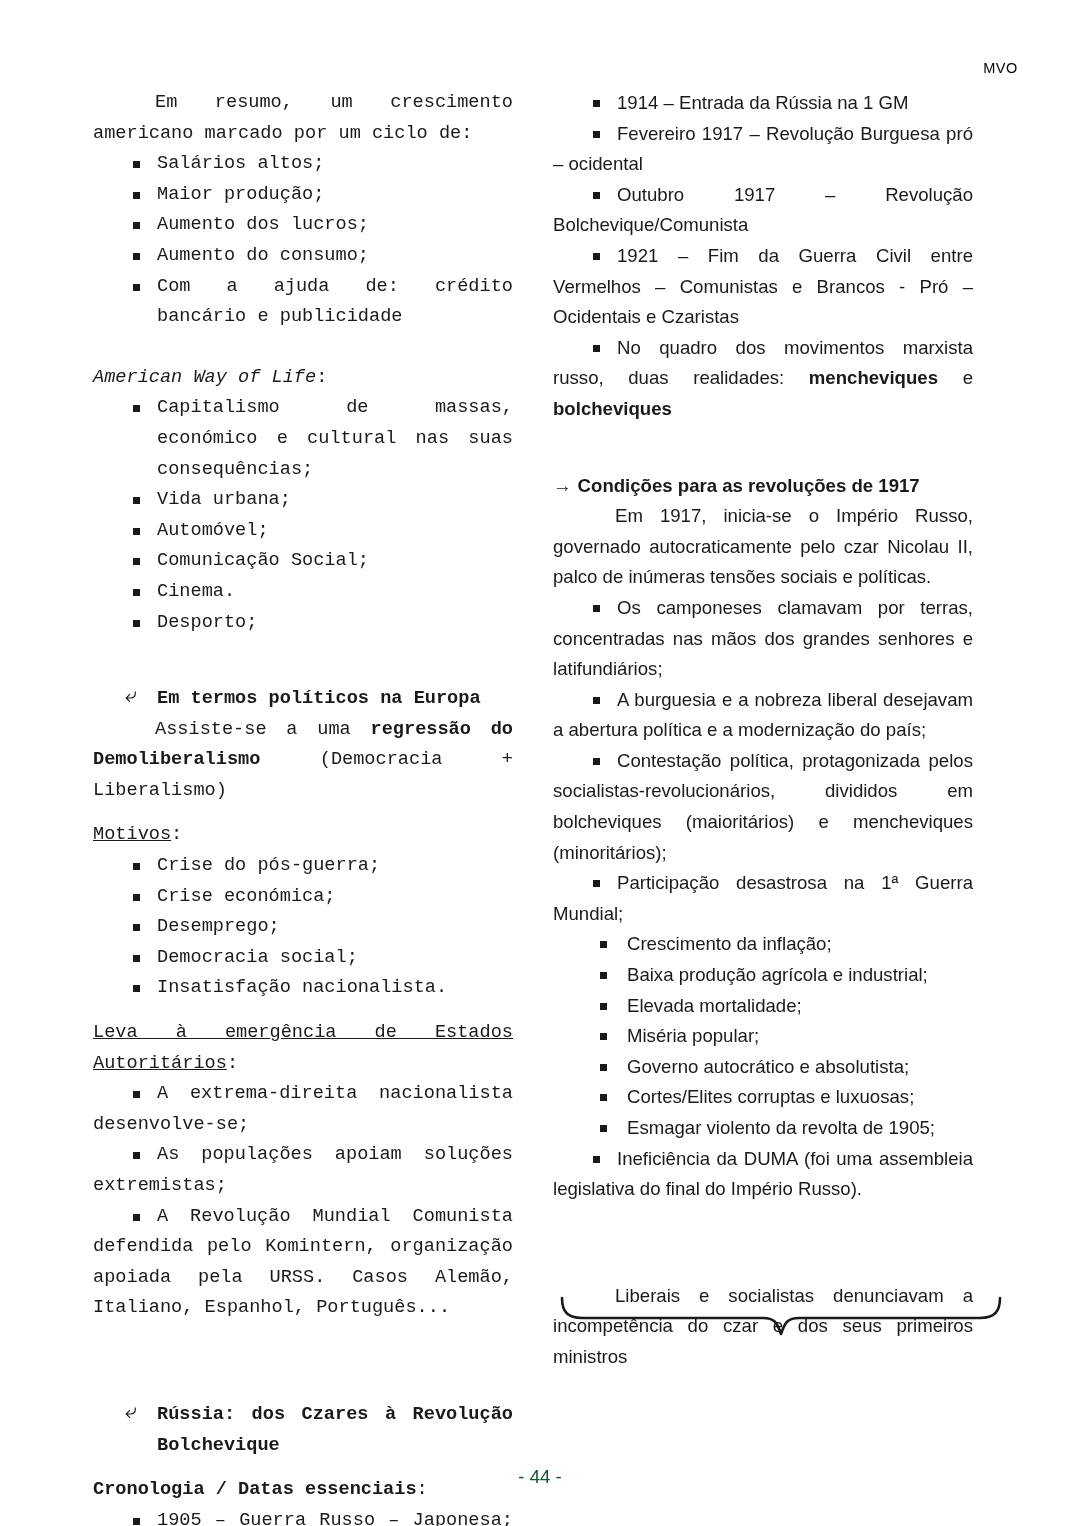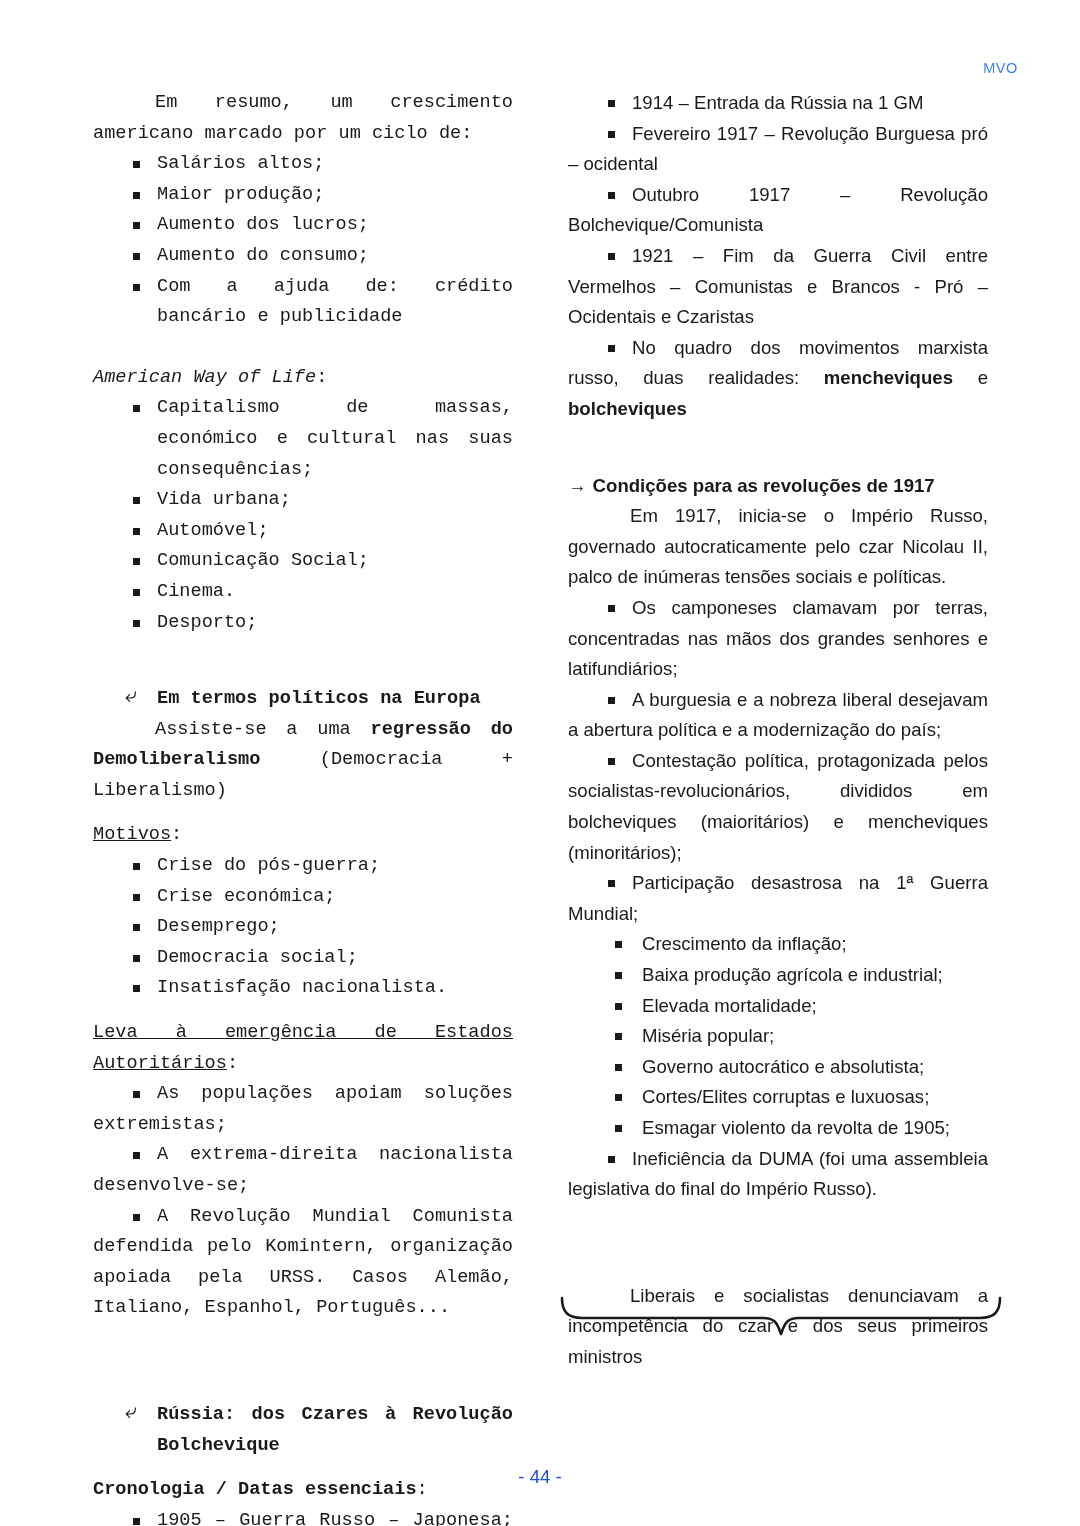--- a/index.html
+++ b/index.html
@@ -22,36 +22,36 @@
     background: #ffffff;
   }
 
   
   .header-mark {
     position: absolute;
     top: 60px;
     right: 62px;
     font-size: 14.5px;
     letter-spacing: 0.6px;
-    color: #3b82f6;
+    color: #000000;
     font-family: "Liberation Sans", sans-serif;
   }
 
   
   .col {
     position: absolute;
     top: 88px;
     width: 420px;
     font-size: 18.6px;
     line-height: 30.6px;
     text-align: justify;
     text-justify: inter-word;
   }
   .col-left  { left: 93px; font-family: Liberation Mono, monospace; }
-  .col-right { left: 568px; }
+  .col-right { left: 553px; }
 
   p { margin: 0; }
 
   .indent-first { text-indent: 62px; }
 
   .b { font-weight: bold; }
   .i { font-style: italic; }
   .u { text-decoration: underline; margin-top: 29px; }
 
   .spacer-sm { height: 14px; }
@@ -134,21 +134,21 @@
   .brace-wrap svg { display: block; }
 
   
   .page-number {
     position: absolute;
     bottom: 38px;
     left: 0;
     width: 1080px;
     text-align: center;
     font-size: 18.6px;
-    color: #1d4ed8;
+    color: #14532d;
   }
 </style>
 </head>
 <body>
 
 <div class="page">
 
   <div class="header-mark">MVO</div>
 
   <div class="col col-left">
@@ -192,22 +192,22 @@
       <li>Desemprego;</li>
       <li>Democracia social;</li>
       <li>Insatisfação nacionalista.</li>
     </ul>
 
     <div class="spacer-sm"></div>
 
     <p><span class="u">Leva à emergência de Estados Autoritários</span><span>:</span></p>
 
     <ul class="list-b">
+      <li>A extrema-direita nacionalista desenvolve-se;</li>
       <li>As populações apoiam soluções extremistas;</li>
-      <li>A extrema-direita nacionalista desenvolve-se;</li>
       <li>A Revolução Mundial Comunista defendida pelo Komintern, organização apoiada pela URSS. Casos Alemão, Italiano, Espanhol, Português...</li>
     </ul>
 
     <div class="spacer-lg"></div>
     <div class="spacer-md"></div>
 
     <p class="hook-heading"><span class="hook-icon">⤷</span><span>Rússia: dos Czares à Revolução Bolchevique</span></p>
 
     <div class="spacer-sm"></div>
 

